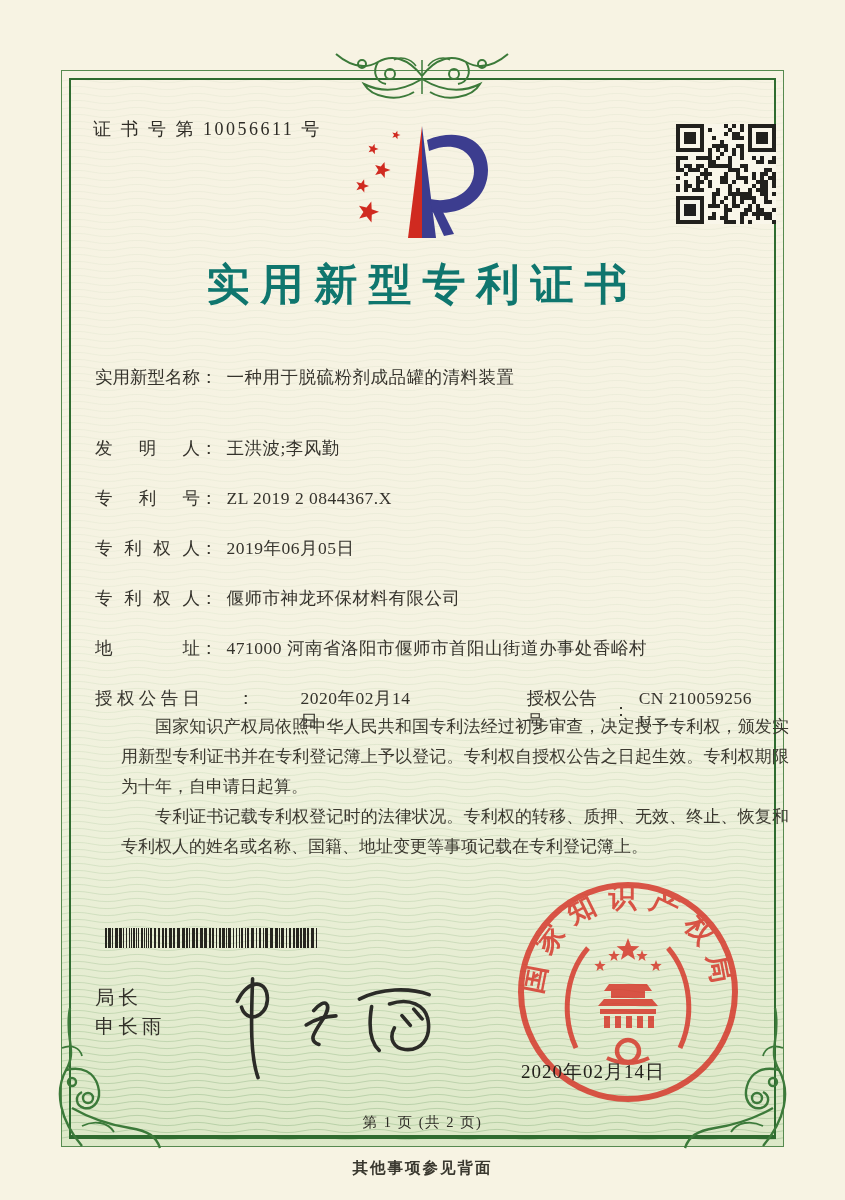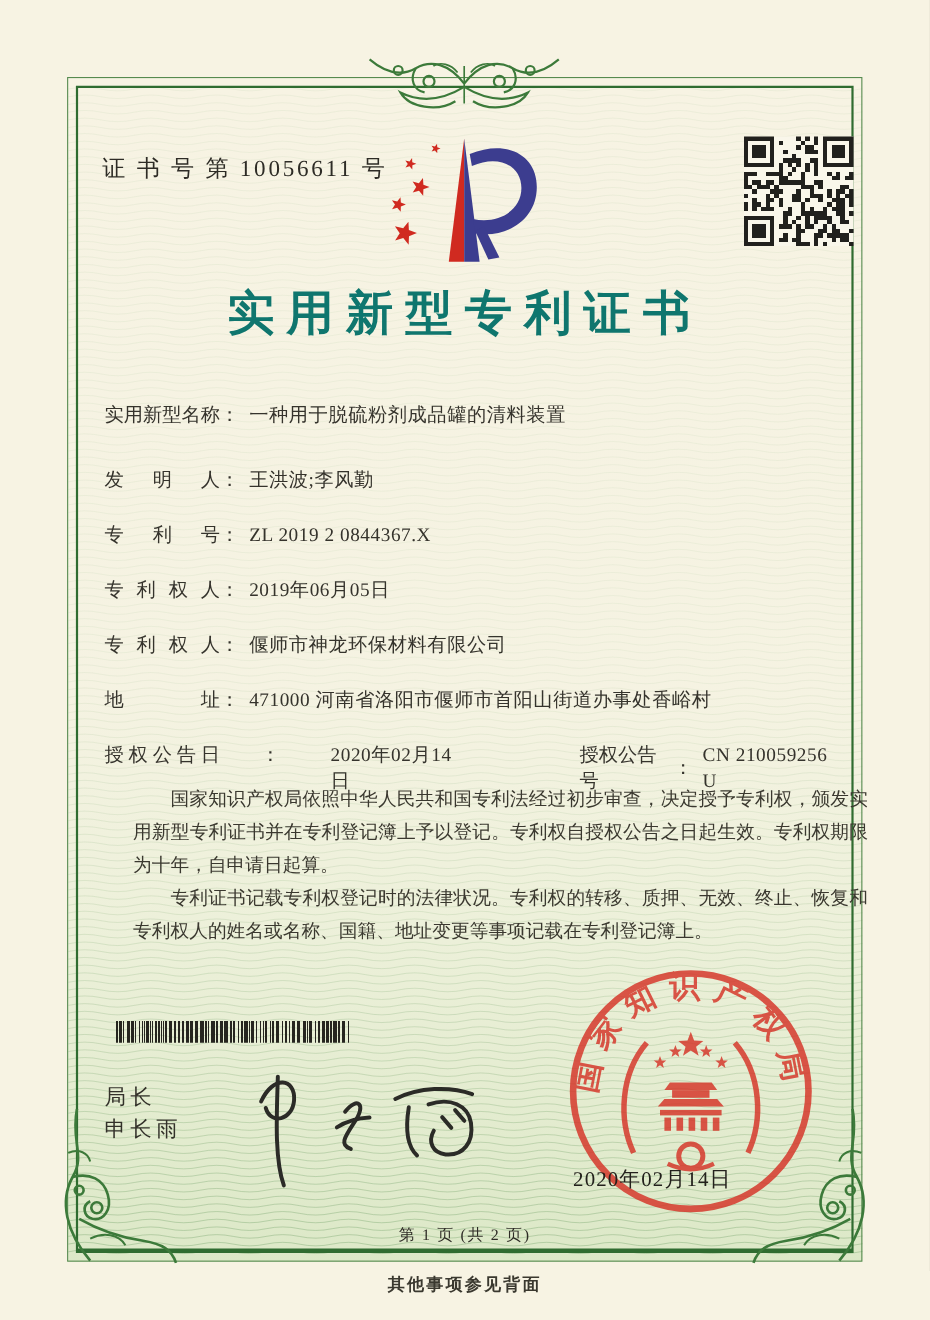--- a/index.html
+++ b/index.html
@@ -22,32 +22,32 @@
   .frame-outer{
     position:absolute; left:61px; top:70px; width:723px; height:1077px;
     border:1.5px solid #568a4f; z-index:3;
   }
   .frame-inner{
     position:absolute; left:69px; top:78px; width:707px; height:1061px;
     border:2.5px solid #2f6c30; border-bottom-width:4px; z-index:3;
   }
   .ornament{ position:absolute; z-index:4; }
   .cert-no{
-    position:absolute; left:93px; top:139px; z-index:5;
-    font-size:21px; letter-spacing:2.5px; color:#2e2c26;
+    position:absolute; left:93px; top:117px; z-index:5;
+    font-size:18px; letter-spacing:2.5px; color:#2e2c26;
   }
   .logo{ position:absolute; left:342px; top:120px; z-index:5; }
   .qr{ position:absolute; left:676px; top:124px; z-index:5; }
   .title{
     position:absolute; left:0; top:256px; width:100%; text-align:center; z-index:5;
     font-size:43px; font-weight:bold; letter-spacing:11px; color:#0f766e;
   }
   .fields{ position:absolute; left:95px; top:366px; width:672px; z-index:5; }
   .frow{ display:flex; align-items:baseline; font-size:17.5px; margin-bottom:27px; line-height:23px; }
-  .frow.first{ margin-bottom:36px; }
+  .frow.first{ margin-bottom:48px; }
   .flabel{ display:inline-block; width:105px; text-align:justify; text-align-last:justify; flex:none; }
   .fcolon{ flex:none; margin-right:9px; }
   .fvalue{ letter-spacing:0.5px; }
   .grant-row{ display:flex; font-size:17.5px; line-height:23px;gap:37px; }
   .grant-col2{ margin-left:64px; display:flex; align-items:center; }
   .paras{ position:absolute; left:95px; top:712px; width:668px; z-index:5;
     font-size:17px; line-height:30px; text-align:justify; color:#3a382f;margin-left:26px; }
   .paras p{ text-indent:2em; }
   .barcode{ position:absolute; left:105px; top:928px; z-index:5; }
   .sig-block{ position:absolute; left:95px; top:984px; z-index:5;

